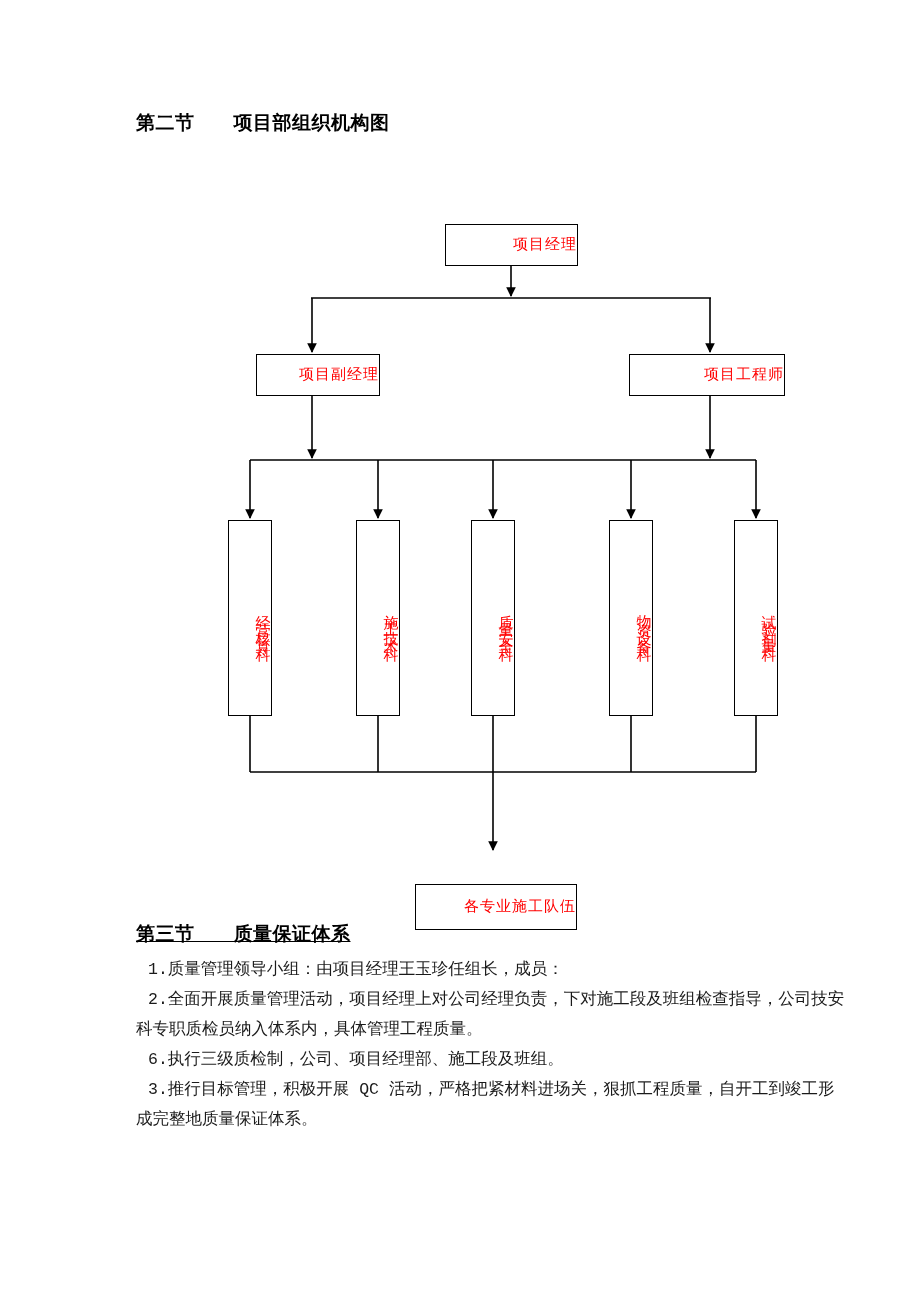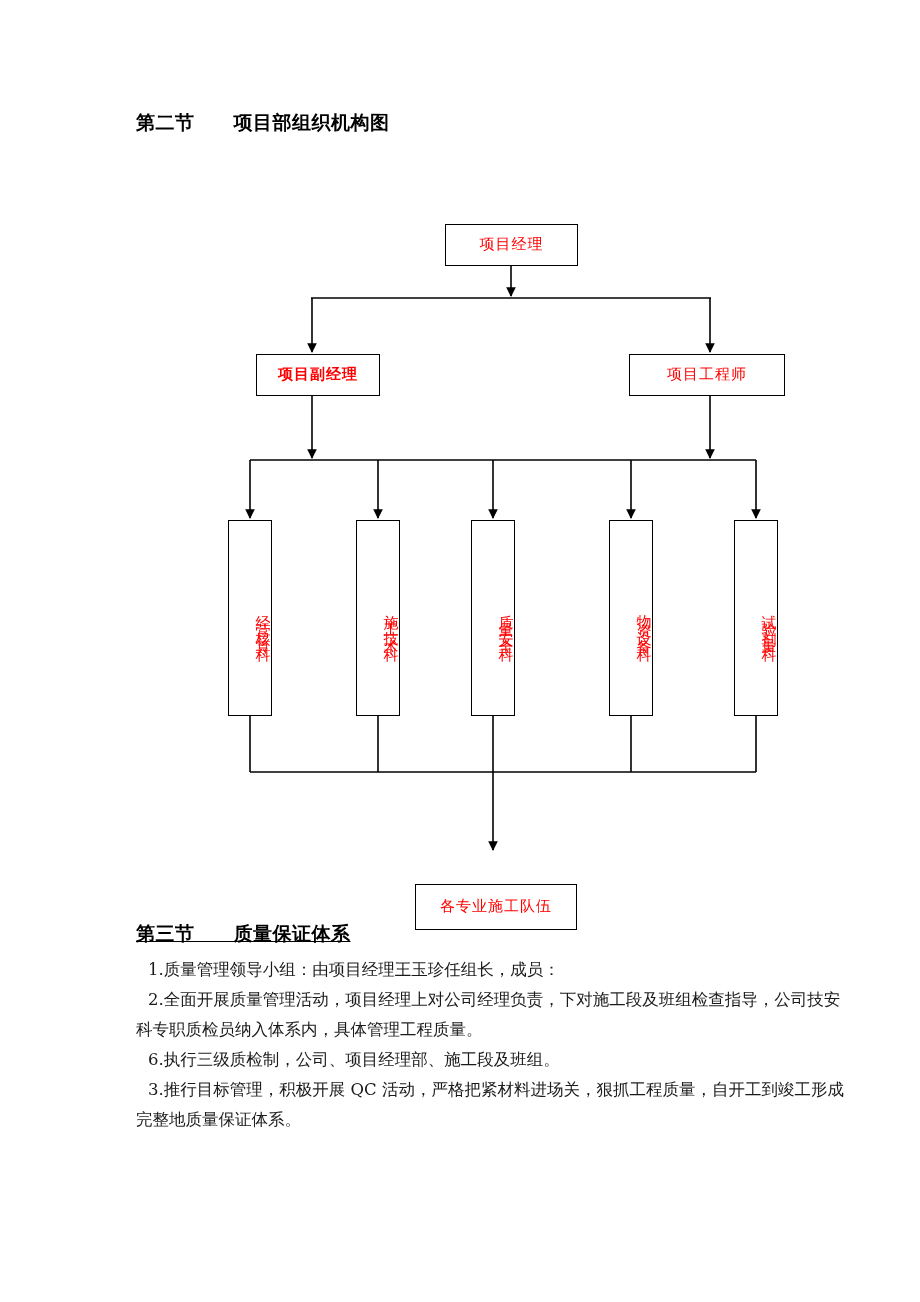--- a/index.html
+++ b/index.html
@@ -53,21 +53,21 @@
 
   .node {
     position: absolute;
     box-sizing: border-box;
     border: 1.4px solid #000000;
     background: #ffffff;
     color: #ff0000;
     font-family: "DejaVu Serif", "Liberation Serif", serif;
     display: flex;
     align-items: center;
-    justify-content: center;
+    justify-content: flex-end;
     line-height: 1.18;
   }
   .node.horizontal {
     font-size: 15px;
     letter-spacing: 1px;
     white-space: nowrap;
   }
   .node.vertical {
     font-size: 15px;
     writing-mode: vertical-rl;
@@ -87,20 +87,21 @@
     font-family: "DejaVu Serif", "Liberation Serif", serif;
     font-size: 16.5px;
     line-height: 30px;
     color: #1a1a1a;
   }
   #body-text p {
     margin: 0 11px 0 0;
     text-indent: 12px;
     white-space: normal;
     word-break: break-all;
+    font-family: Liberation Mono, monospace;
   }
 </style>
 </head>
 <body>
 
 <div class="page">
 
   <div class="section-heading" id="heading-2">第二节　　项目部组织机构图</div>
 
   <div id="org-chart">
@@ -142,21 +143,21 @@
         <line x1="250" y1="582" x2="756" y2="582"></line>
 
         <line x1="493" y1="582" x2="493" y2="660" marker-end="url(#arrow)"></line>
       </g>
     </svg>
 
     <div class="node horizontal" style="left:445px; top:34px; width:133px; height:42px;">
       <span>项目经理</span>
     </div>
 
-    <div class="node horizontal" style="left:256px; top:164px; width:124px; height:42px;font-weight:bold;">
+    <div class="node horizontal" style="left:256px; top:164px; width:124px; height:42px;">
       <span>项目副经理</span>
     </div>
     <div class="node horizontal" style="left:597px; top:164px; width:156px; height:42px;margin-left:32px;">
       <span>项目工程师</span>
     </div>
 
     <div class="node vertical" style="left:228px; top:330px; width:44px; height:196px;">
       <span>经营核算科</span>
     </div>
     <div class="node vertical" style="left:356px; top:330px; width:44px; height:196px;">

